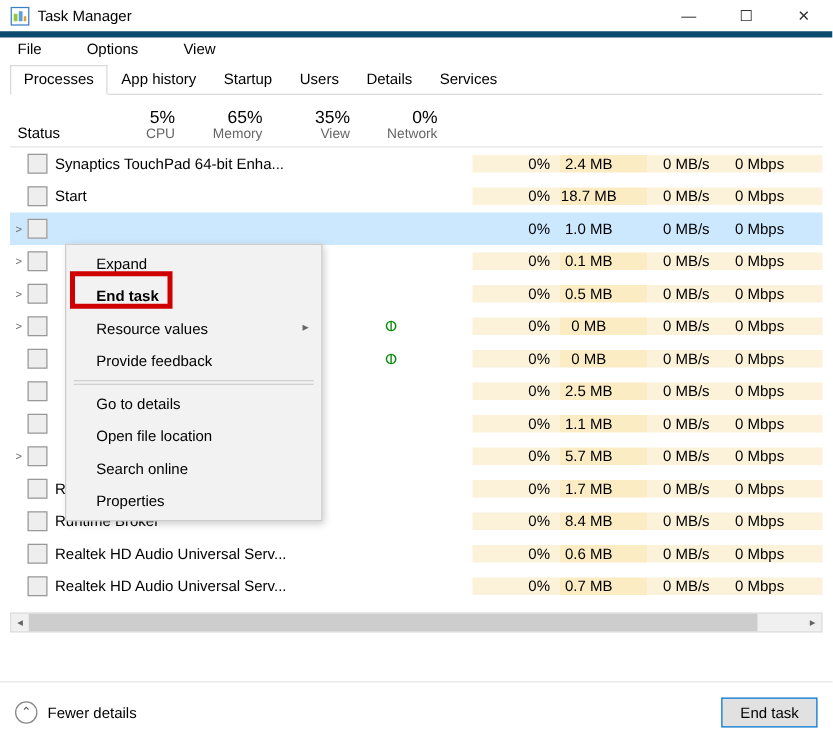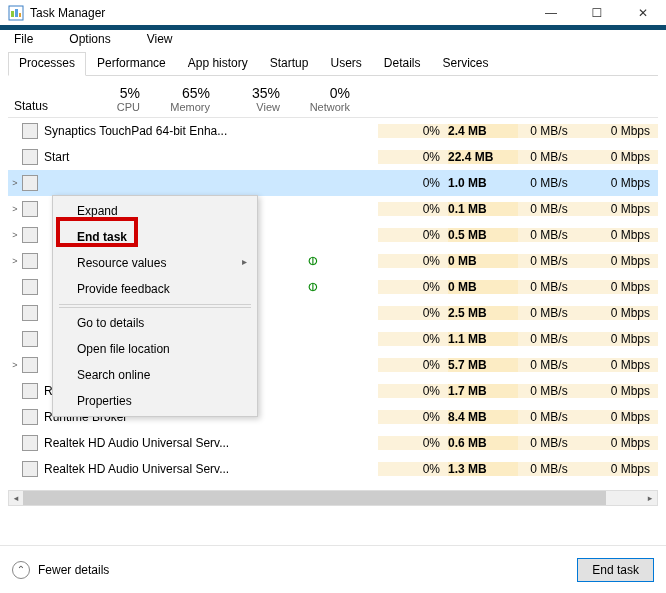--- a/index.html
+++ b/index.html
@@ -27,23 +27,23 @@
 .sort-arrow { position:absolute; left: 100px; top:0; color:#666; font-size:9px;}
 
 .rows { margin: 0 8px; position: relative; }
 .row { display: flex; height: 26px; align-items: center; }
 .row.selected { background: #cce8ff; }
 .row .exp { width: 14px; text-align:center; color:#666; font-size:9px;}
 .row .picon { width: 16px; height: 16px; margin-right: 6px; border:1px solid #999; background:#eee; display:inline-block;}
 .row .nm { flex: 1; padding-left: 0px; white-space:nowrap; overflow:hidden; text-overflow:ellipsis; }
 .row .st { width: 70px; position:relative;}
 .row .cpu { width: 70px; text-align: right; padding-right: 8px; background: #fcf2da; }
-.row .mem { width: 70px; text-align: left; padding-right: 24px; background: #fcecc4; font-weight: bold; }
+.row .mem { width: 70px; text-align: center; padding-right: 24px; background: #fcecc4; }
 .row .disk { width: 70px; text-align: center; padding-right: 8px; background: #fcf2da; }
-.row .net { width: 70px; text-align: right; padding-right: 8px; background: #fcf2da; }
+.row .net { width: 70px; text-align: left; padding-right: 8px; background: #fcf2da; }
 .row.selected .cpu,.row.selected .mem,.row.selected .disk,.row.selected .net { background:transparent;}
 
 .hscroll { margin: 8px; height: 16px; background:#f0f0f0; border:1px solid #ddd; position:relative;}
 .hscroll .thumb { position:absolute; left:14px; width:90%; top:0; bottom:0; background:#cdcdcd;}
 .hscroll .arrL,.hscroll .arrR{ position:absolute; top:0; bottom:0; width:14px; display:flex;align-items:center;justify-content:center;color:#666;font-size:9px;}
 
 .footer { position:absolute; bottom:0; left:0; right:0; height: 48px; border-top:1px solid #e5e5e5; display:flex; align-items:center; padding: 0 12px; background:#fff;}
 .fewer { flex:1; display:flex; align-items:center; gap:8px; cursor:default;}
 .fewer .circ { width:18px;height:18px;border:1px solid #888;border-radius:50%;display:flex;align-items:center;justify-content:center;font-size:10px;color:#555;}
 .endbtn { border:1px solid #0078d7; background:#e1e1e1; padding: 4px 14px; cursor:default;}
@@ -77,21 +77,20 @@
 </div>
 
 <div class="menubar">
   <div>File</div>
   <div>Options</div>
   <div>View</div>
 </div>
 
 <div class="tabs">
   <div class="tab active">Processes</div>
-  <div class="tab">Performance</div>
   <div class="tab">App history</div>
   <div class="tab">Startup</div>
   <div class="tab">Users</div>
   <div class="tab">Details</div>
   <div class="tab">Services</div>
 </div>
 
 <div class="header-row">
   <div class="col-status">Status</div>
   <div class="col-num">
@@ -122,21 +121,21 @@
       <span class="mem">2.4 MB</span>
       <span class="disk">0 MB/s</span>
       <span class="net">0 Mbps</span>
     </div>
     <div class="row">
       <span class="exp"></span>
       <span class="picon"></span>
       <span class="nm">Start</span>
       <span class="st"></span>
       <span class="cpu">0%</span>
-      <span class="mem">22.4 MB</span>
+      <span class="mem">18.7 MB</span>
       <span class="disk">0 MB/s</span>
       <span class="net">0 Mbps</span>
     </div>
     <div class="row selected">
       <span class="exp">&gt;</span>
       <span class="picon"></span>
       <span class="nm"></span>
       <span class="st"></span>
       <span class="cpu">0%</span>
       <span class="mem">1.0 MB</span>
@@ -242,21 +241,21 @@
       <span class="mem">0.6 MB</span>
       <span class="disk">0 MB/s</span>
       <span class="net">0 Mbps</span>
     </div>
     <div class="row">
       <span class="exp"></span>
       <span class="picon"></span>
       <span class="nm">Realtek HD Audio Universal Serv...</span>
       <span class="st"></span>
       <span class="cpu">0%</span>
-      <span class="mem">1.3 MB</span>
+      <span class="mem">0.7 MB</span>
       <span class="disk">0 MB/s</span>
       <span class="net">0 Mbps</span>
     </div>
   </div>
 
 <div class="context-menu">
   <div class="mi">Expand</div>
   <div class="mi" style="font-weight:bold">End task</div>
   <div class="mi sub">Resource values</div>
   <div class="mi">Provide feedback</div>

